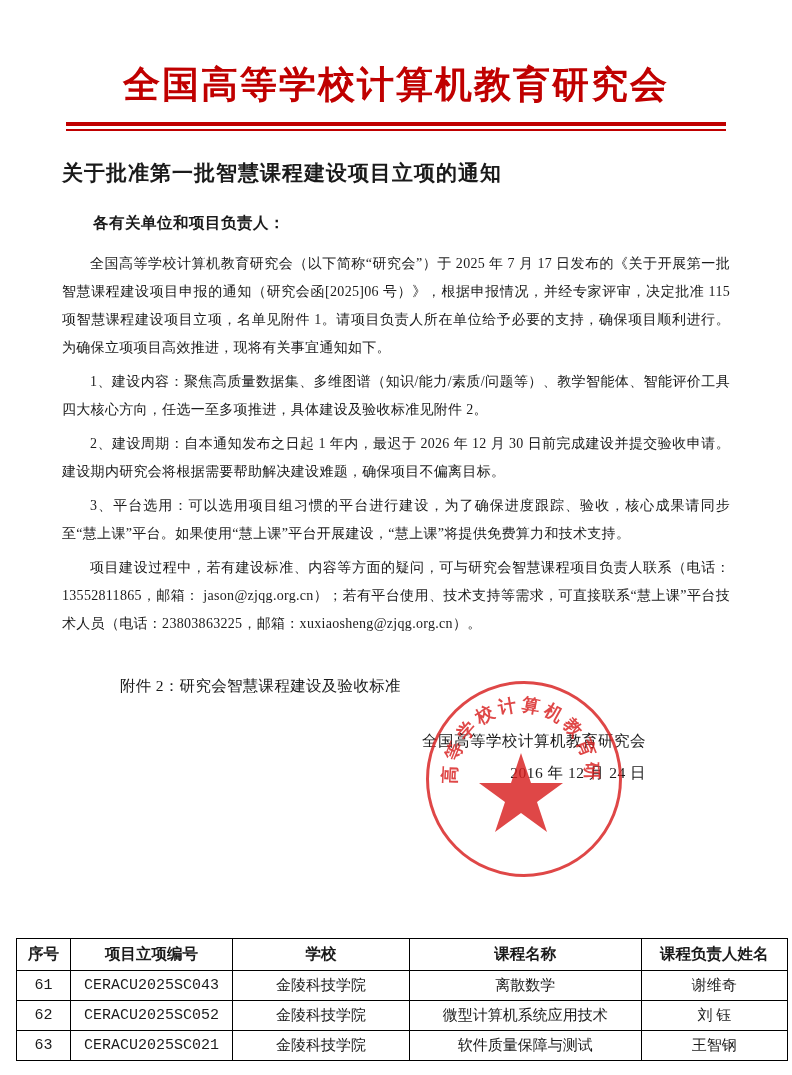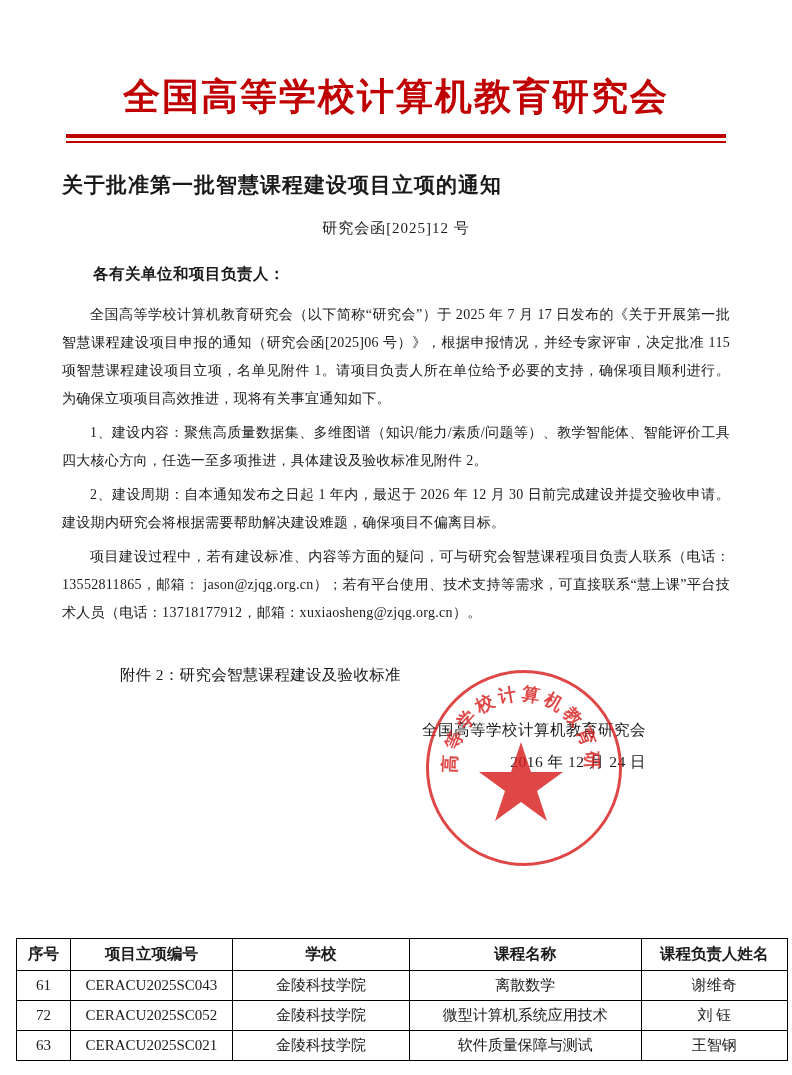--- a/index.html
+++ b/index.html
@@ -15,21 +15,21 @@
     position: relative;
     overflow: hidden;
   }
   .page {
     width: 792px;
     height: 1075px;
     position: relative;
     box-sizing: border-box;
   }
   .doc-body {
-    padding: 16px 62px;
+    padding: 4px 62px;
     box-sizing: border-box;
   }
   .org-title {
     text-align: center;
     color: #c00000;
     font-family: "DejaVu Serif", "Liberation Serif", serif;
     font-weight: bold;
     font-size: 37px;
     letter-spacing: 2px;
     padding-top: 58px;
@@ -136,21 +136,21 @@
     text-align: center;
     padding: 5px 2px;
     font-family: "Liberation Serif", "DejaVu Serif", serif;
   }
   table.names th {
     font-weight: bold;
     font-size: 15.5px;
   }
   table.names td.num,
   table.names td.code {
-    font-family: Liberation Serif, serif;
+    font-family: Liberation Mono, monospace;
   }
   col.c0 { width: 7%; }
   col.c1 { width: 21%; }
   col.c2 { width: 23%; }
   col.c3 { width: 30%; }
   col.c4 { width: 19%; }
 </style>
 </head>
 <body>
 
@@ -160,28 +160,28 @@
 
     <div class="org-title">全国高等学校计算机教育研究会</div>
 
     <div class="red-rule-wrap">
       <div class="red-rule-thick"></div>
       <div class="red-rule-thin"></div>
     </div>
 
     <div class="doc-title">关于批准第一批智慧课程建设项目立项的通知</div>
 
-    <div class="doc-number">研究会函[2025]12 号</div>
 
     <div class="salutation">各有关单位和项目负责人：</div>
 
     <p class="para">全国高等学校计算机教育研究会（以下简称“研究会”）于 2025 年 7 月 17 日发布的《关于开展第一批智慧课程建设项目申报的通知（研究会函[2025]06 号）》，根据申报情况，并经专家评审，决定批准 115 项智慧课程建设项目立项，名单见附件 1。请项目负责人所在单位给予必要的支持，确保项目顺利进行。为确保立项项目高效推进，现将有关事宜通知如下。</p>
     <p class="para tight">1、建设内容：聚焦高质量数据集、多维图谱（知识/能力/素质/问题等）、教学智能体、智能评价工具四大核心方向，任选一至多项推进，具体建设及验收标准见附件 2。</p>
     <p class="para tight">2、建设周期：自本通知发布之日起 1 年内，最迟于 2026 年 12 月 30 日前完成建设并提交验收申请。建设期内研究会将根据需要帮助解决建设难题，确保项目不偏离目标。</p>
-    <p class="para tight">项目建设过程中，若有建设标准、内容等方面的疑问，可与研究会智慧课程项目负责人联系（电话：13552811865，邮箱： jason@zjqg.org.cn）；若有平台使用、技术支持等需求，可直接联系“慧上课”平台技术人员（电话：13718177912，邮箱：xuxiaosheng@zjqg.org.cn）。</p>
+    <p class="para tight">3、平台选用：可以选用项目组习惯的平台进行建设，为了确保进度跟踪、验收，核心成果请同步至“慧上课”平台。如果使用“慧上课”平台开展建设，“慧上课”将提供免费算力和技术支持。</p>
+    <p class="para tight">项目建设过程中，若有建设标准、内容等方面的疑问，可与研究会智慧课程项目负责人联系（电话：13552811865，邮箱： jason@zjqg.org.cn）；若有平台使用、技术支持等需求，可直接联系“慧上课”平台技术人员（电话：23803863225，邮箱：xuxiaosheng@zjqg.org.cn）。</p>
 
     <div class="attach-block">
       <p class="attach">附件 2：研究会智慧课程建设及验收标准</p>
     </div>
 
     <div class="sign-block">
       <div class="seal">
         <div class="seal-inner">
           <svg width="190" height="190" viewBox="0 0 190 190" xmlns="http://www.w3.org/2000/svg">
             <defs>
@@ -220,21 +220,21 @@
       </thead>
       <tbody>
         <tr>
           <td class="num">61</td>
           <td class="code">CERACU2025SC043</td>
           <td>金陵科技学院</td>
           <td>离散数学</td>
           <td>谢维奇</td>
         </tr>
         <tr>
-          <td class="num">72</td>
+          <td class="num">62</td>
           <td class="code">CERACU2025SC052</td>
           <td>金陵科技学院</td>
           <td>微型计算机系统应用技术</td>
           <td>刘 钰</td>
         </tr>
         <tr>
           <td class="num">63</td>
           <td class="code">CERACU2025SC021</td>
           <td>金陵科技学院</td>
           <td>软件质量保障与测试</td>

